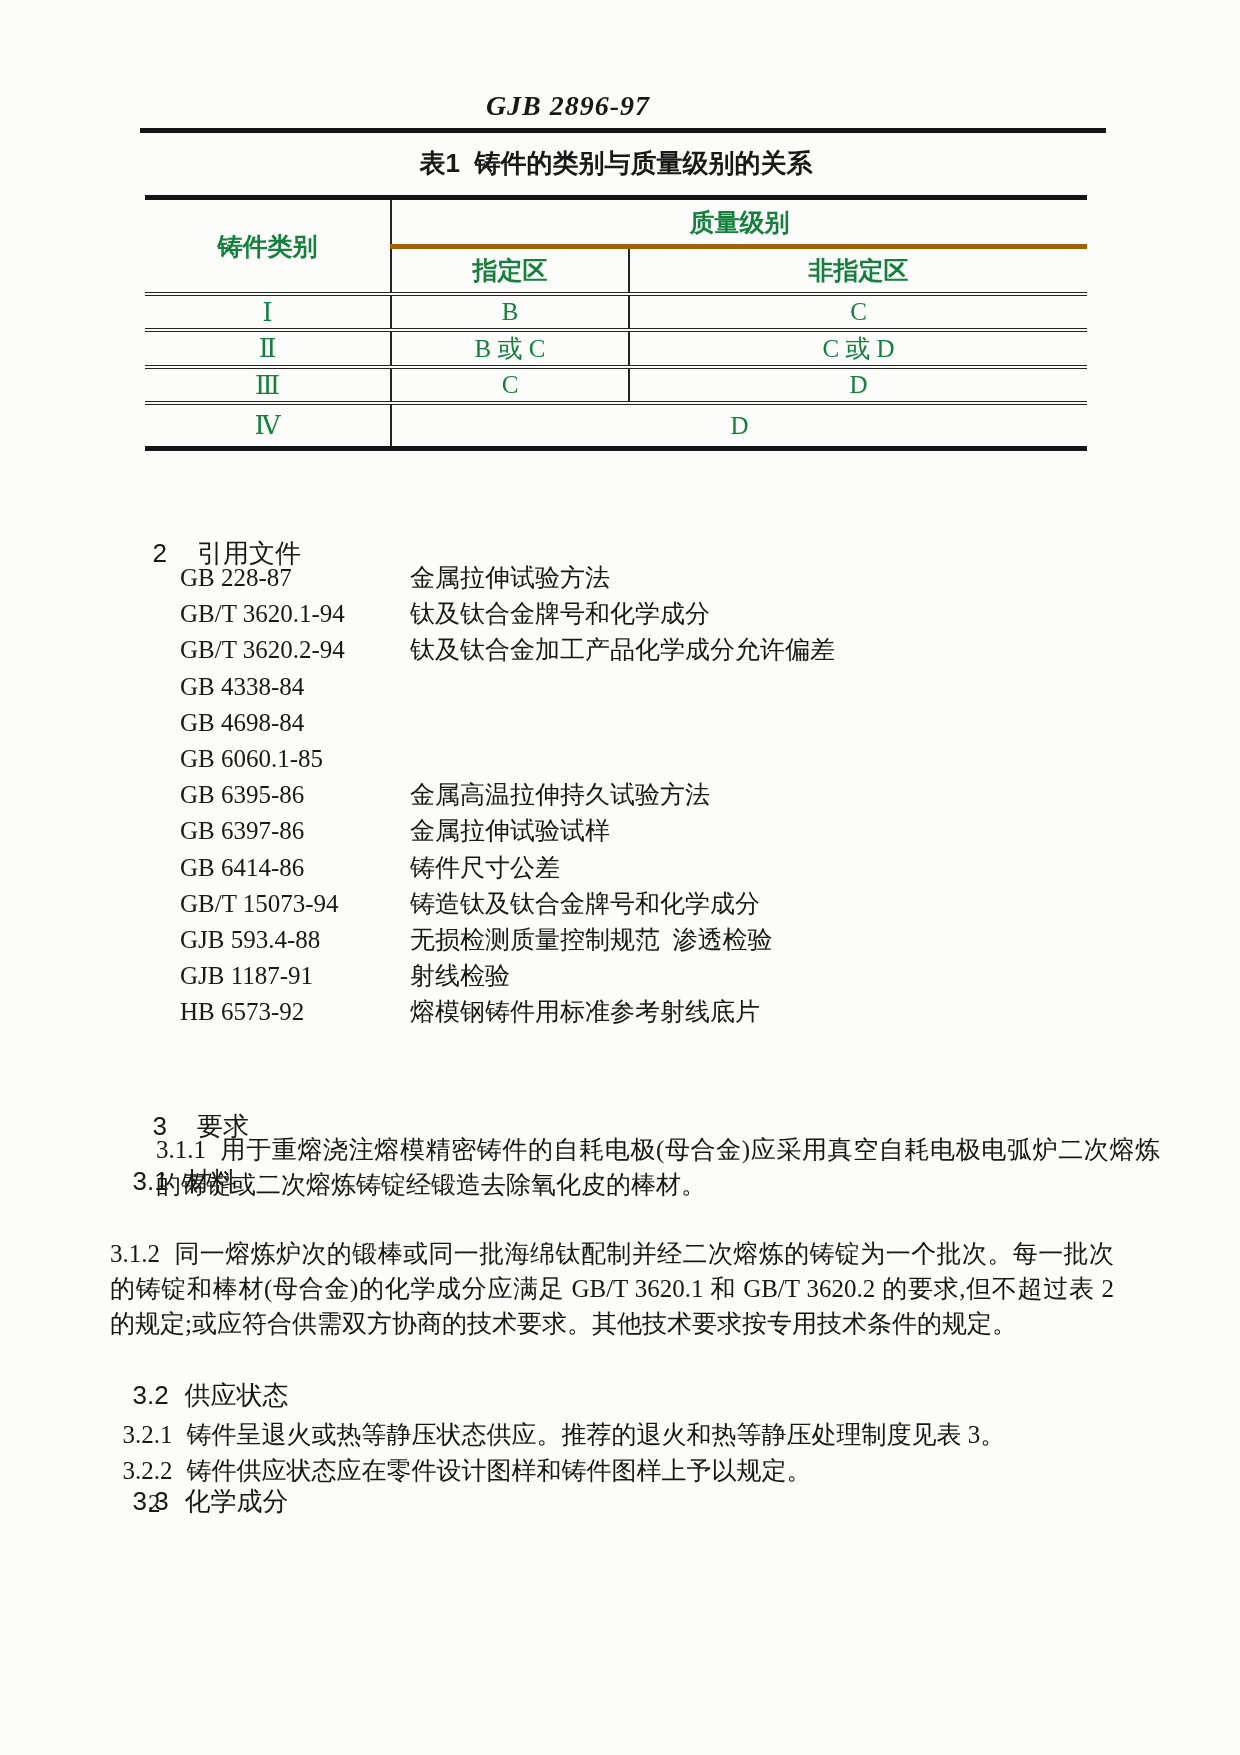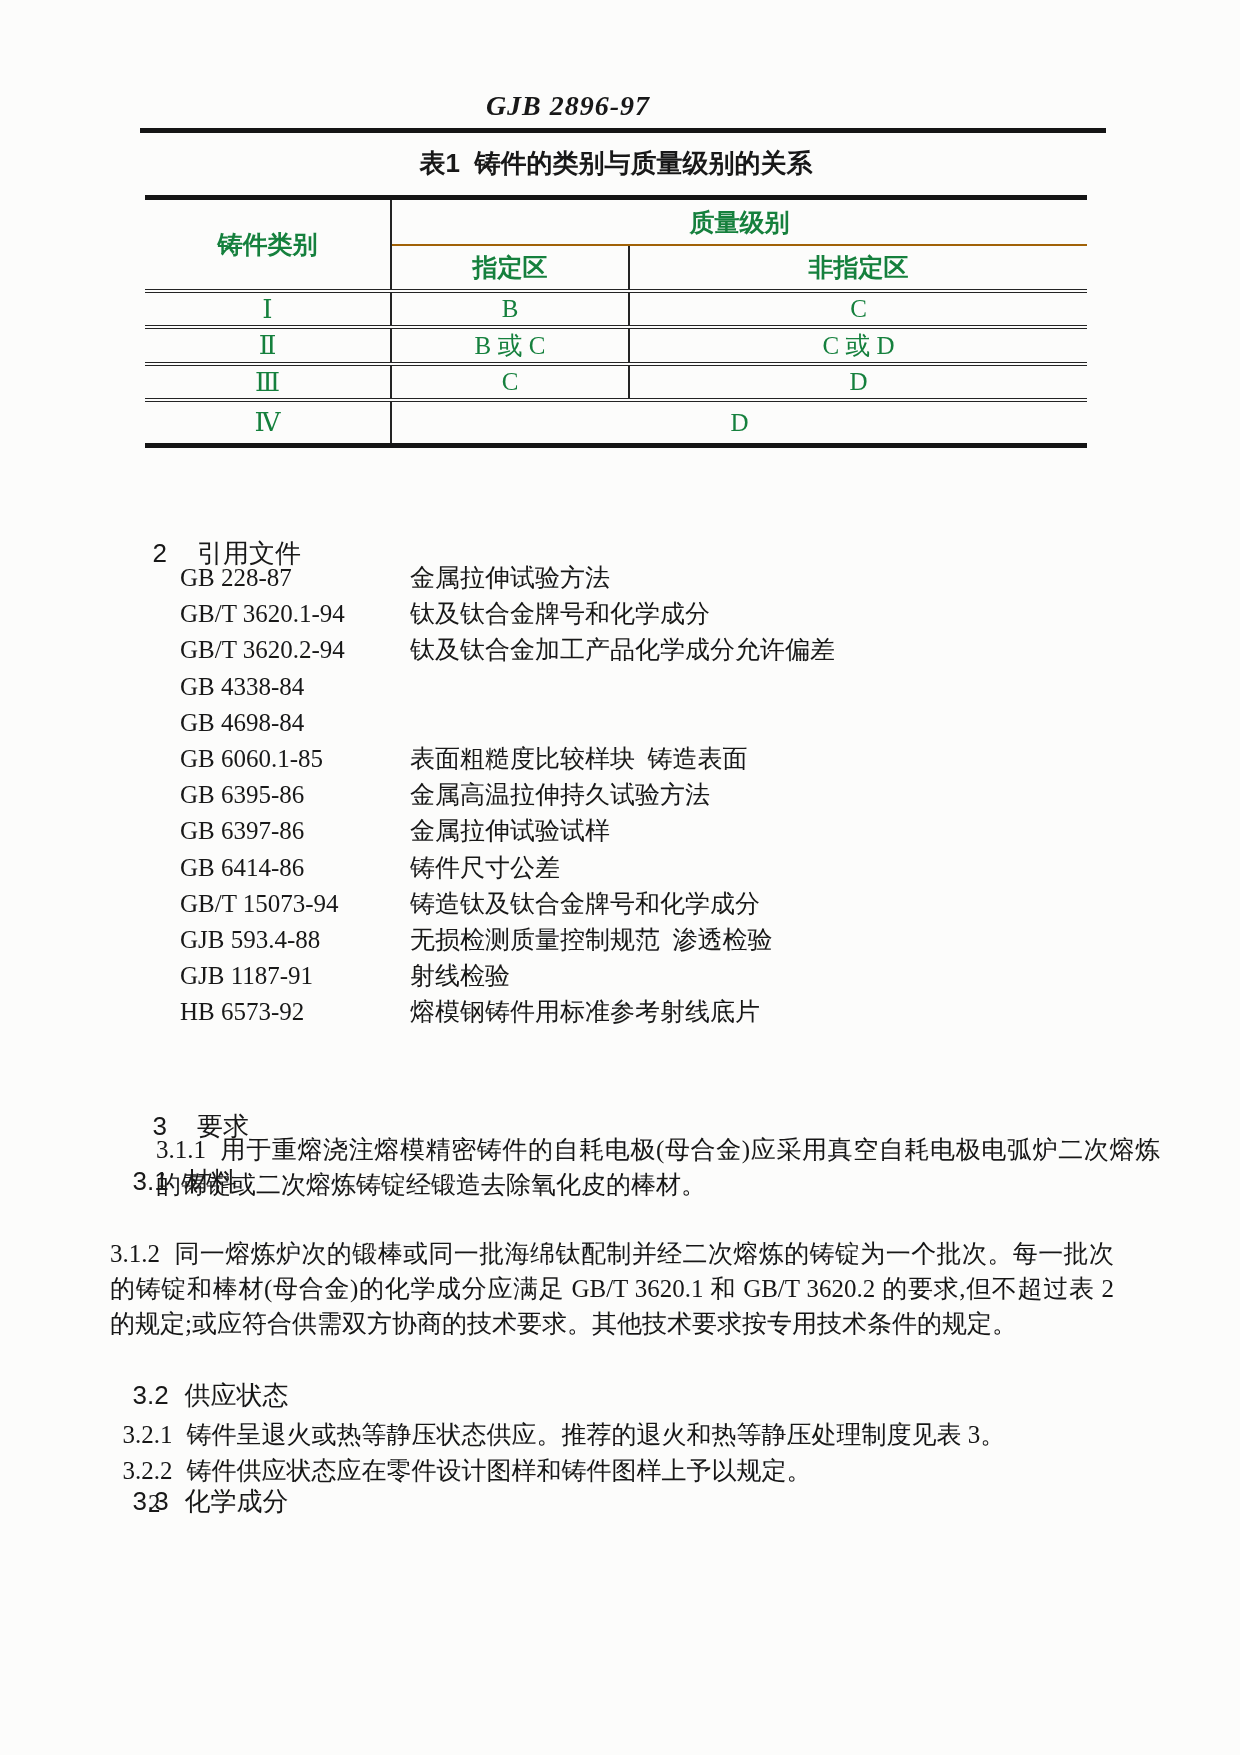--- a/index.html
+++ b/index.html
@@ -31,21 +31,21 @@
     border-top:5px solid #151515;border-bottom:5px solid #151515;
     font-size:25px;color:#15803d;
   }
   .t1 th,.t1 td{
     text-align:center;vertical-align:middle;padding:0;
     font-weight:normal;white-space:pre;
   }
   .t1 th{font-weight:bold;font-family:"Liberation Sans","DejaVu Sans",sans-serif;}
   .t1 .w1{width:246px;} .t1 .w2{width:238px;} .t1 .w3{width:458px;}
   .t1 .vline{border-right:2px solid #242424;}
-  .t1 .h-quality{height:44px;border-bottom:2px solid #a16207;}
+  .t1 .h-quality{height:44px;border-bottom:5px solid #a16207;}
   .t1 .h-sub{height:43px;}
   .t1 tr.hdr2 th{border-bottom:4px double #242424;}
   .t1 th.h-cat{border-bottom:4px double #242424;}
   .t1 tr.data td{height:32px;border-bottom:4px double #242424;}
   .t1 tr.last td{height:41px;}
   .t1 td.roman{font-size:26px;}
   
   .sec-heading{
     font-size:26px;font-weight:normal;
     font-family:"Liberation Sans","DejaVu Sans",sans-serif;
@@ -129,21 +129,20 @@
       <span class="ref-title">钛及钛合金加工产品化学成分允许偏差</span>
     </div>
   <div class="ref-row">
       <span class="ref-code">GB 4338-84</span>
     </div>
   <div class="ref-row">
       <span class="ref-code">GB 4698-84</span>
     </div>
   <div class="ref-row">
       <span class="ref-code">GB 6060.1-85</span>
-      <span class="ref-title">表面粗糙度比较样块  铸造表面</span>
     </div>
   <div class="ref-row">
       <span class="ref-code">GB 6395-86</span>
       <span class="ref-title">金属高温拉伸持久试验方法</span>
     </div>
   <div class="ref-row">
       <span class="ref-code">GB 6397-86</span>
       <span class="ref-title">金属拉伸试验试样</span>
     </div>
   <div class="ref-row">

